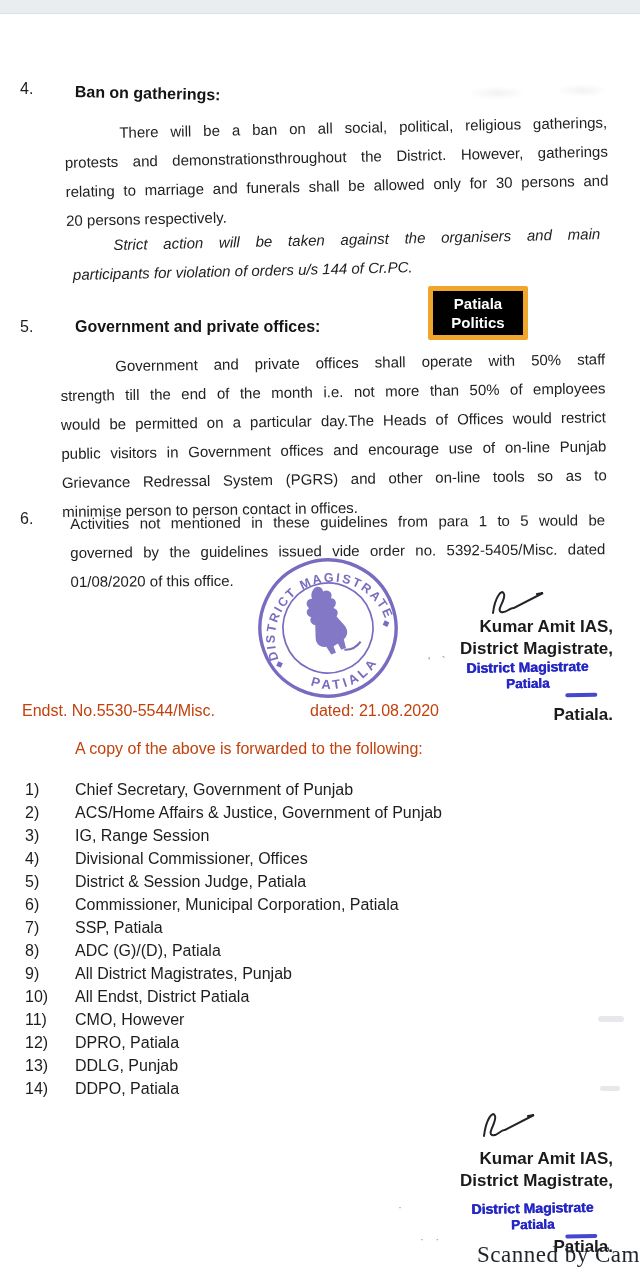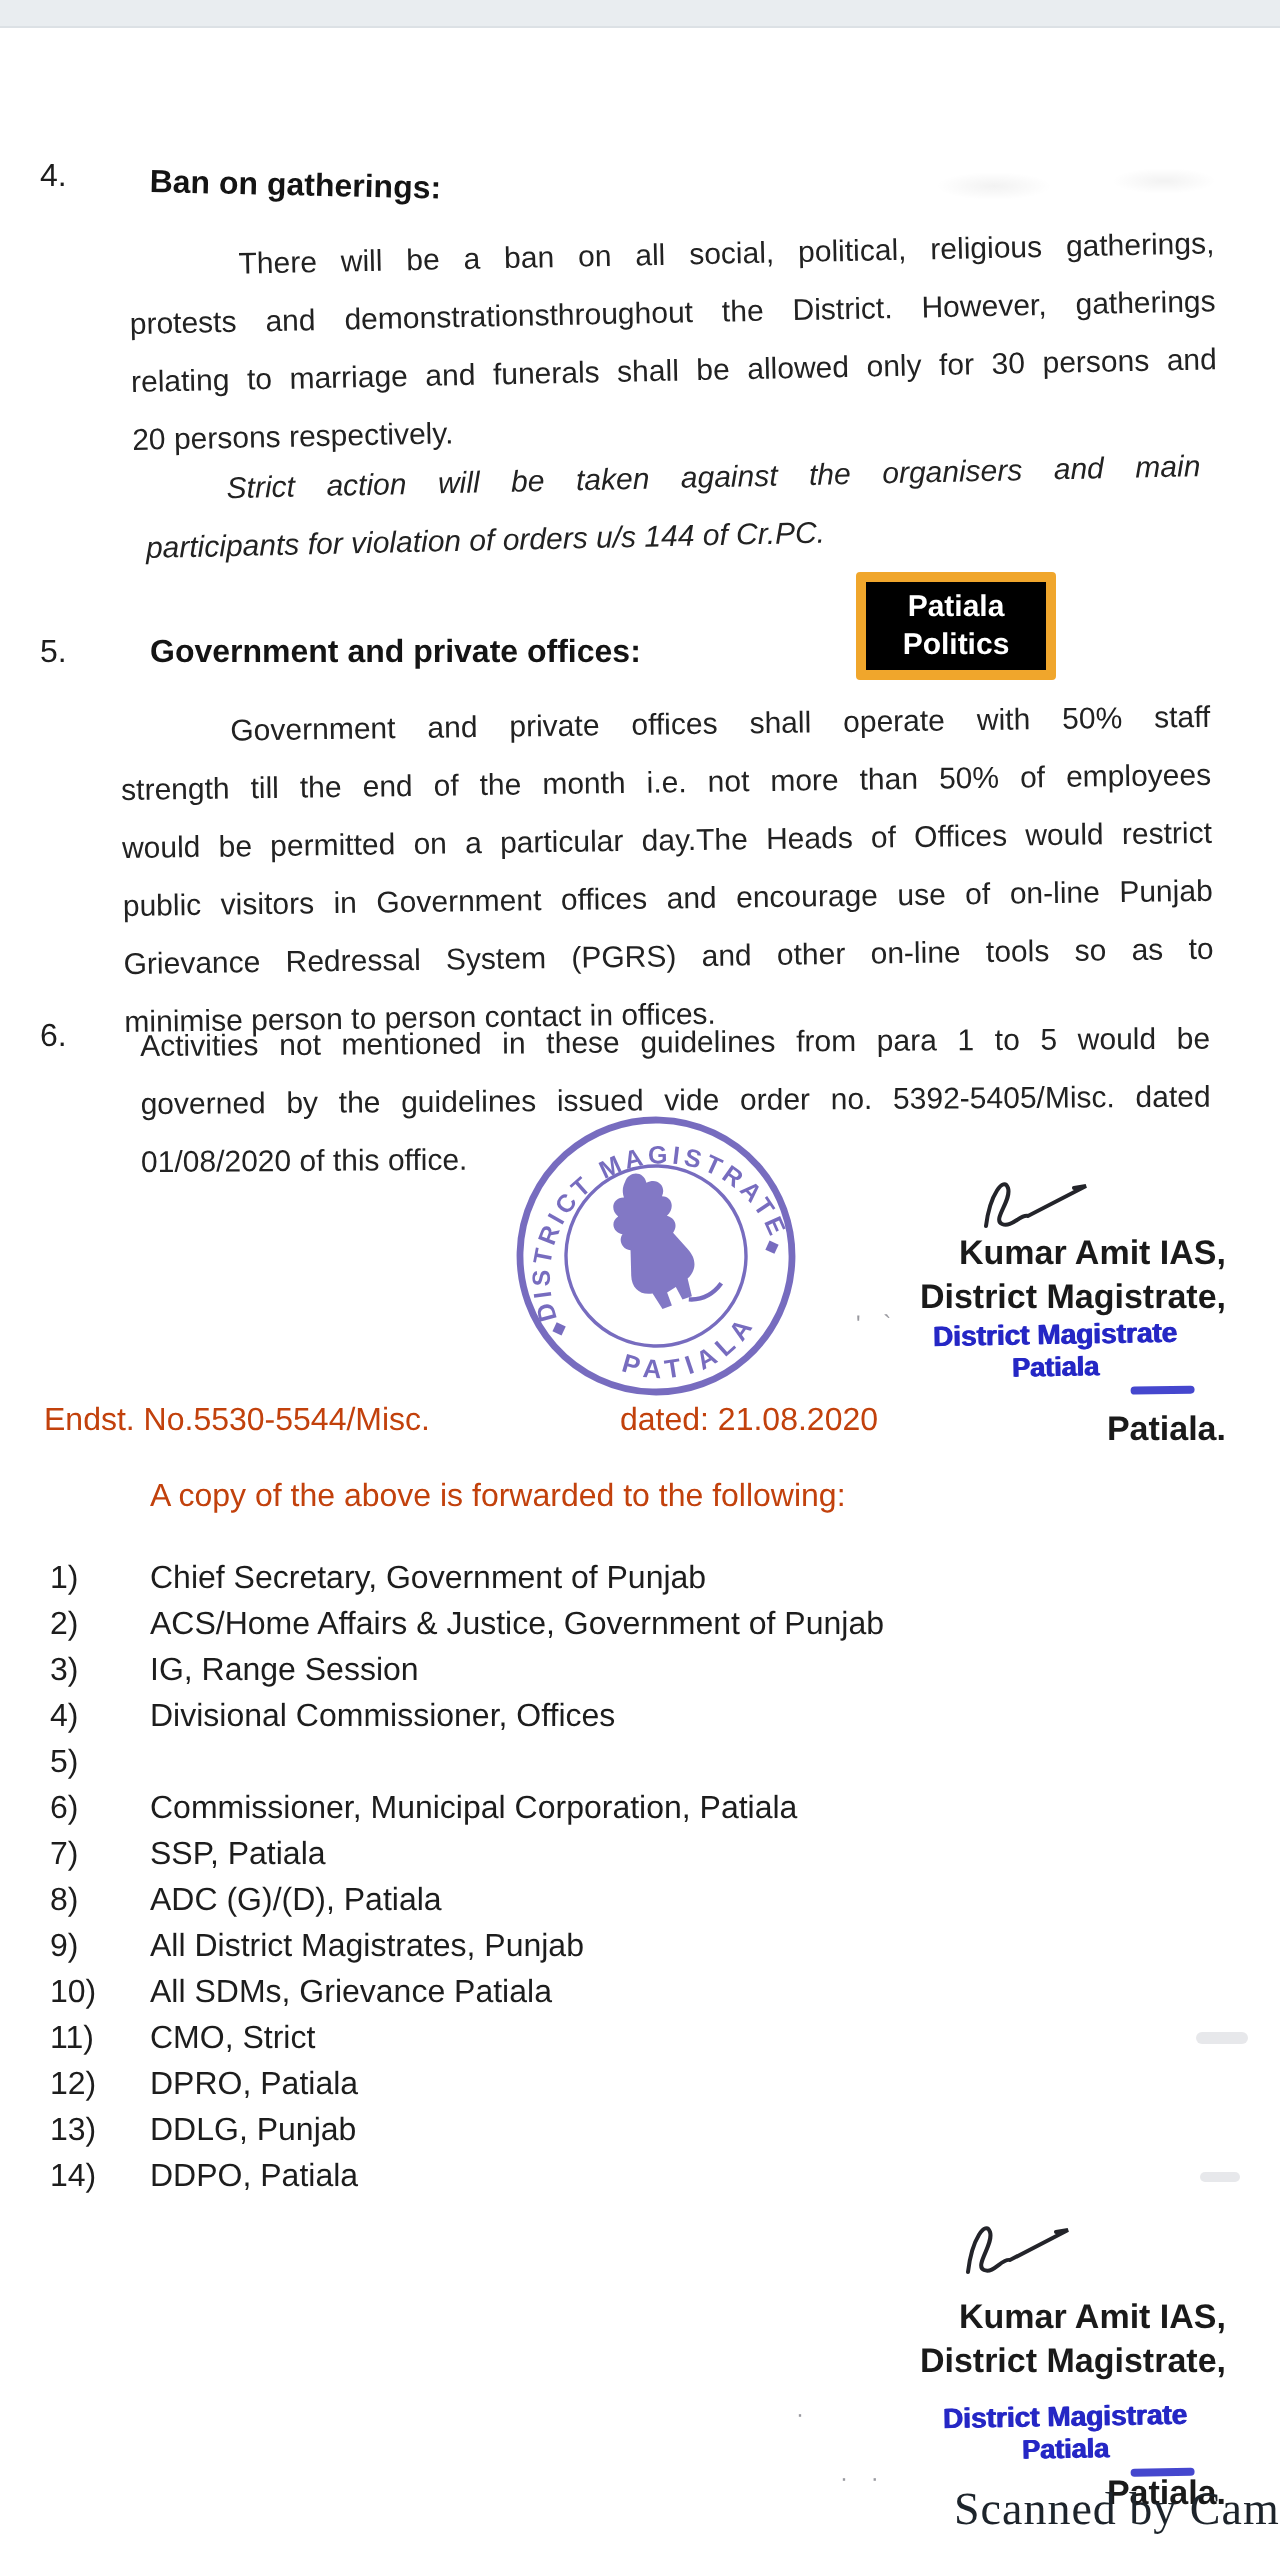--- a/index.html
+++ b/index.html
@@ -144,44 +144,45 @@
     <div class="lrow">
         <span class="lnum">3)</span>
         <span>IG, Range Session</span>
       </div>
     <div class="lrow">
         <span class="lnum">4)</span>
         <span>Divisional Commissioner, Offices</span>
       </div>
     <div class="lrow">
         <span class="lnum">5)</span>
+        <span>District &amp; Session Judge, Patiala</span>
       </div>
     <div class="lrow">
         <span class="lnum">6)</span>
         <span>Commissioner, Municipal Corporation, Patiala</span>
       </div>
     <div class="lrow">
         <span class="lnum">7)</span>
         <span>SSP, Patiala</span>
       </div>
     <div class="lrow">
         <span class="lnum">8)</span>
         <span>ADC (G)/(D), Patiala</span>
       </div>
     <div class="lrow">
         <span class="lnum">9)</span>
         <span>All District Magistrates, Punjab</span>
       </div>
     <div class="lrow">
         <span class="lnum">10)</span>
-        <span>All SDMs, Grievance Patiala</span>
+        <span>All Endst, District Patiala</span>
       </div>
     <div class="lrow">
         <span class="lnum">11)</span>
-        <span>CMO, Strict</span>
+        <span>CMO, However</span>
       </div>
     <div class="lrow">
         <span class="lnum">12)</span>
         <span>DPRO, Patiala</span>
       </div>
     <div class="lrow">
         <span class="lnum">13)</span>
         <span>DDLG, Punjab</span>
       </div>
     <div class="lrow">

